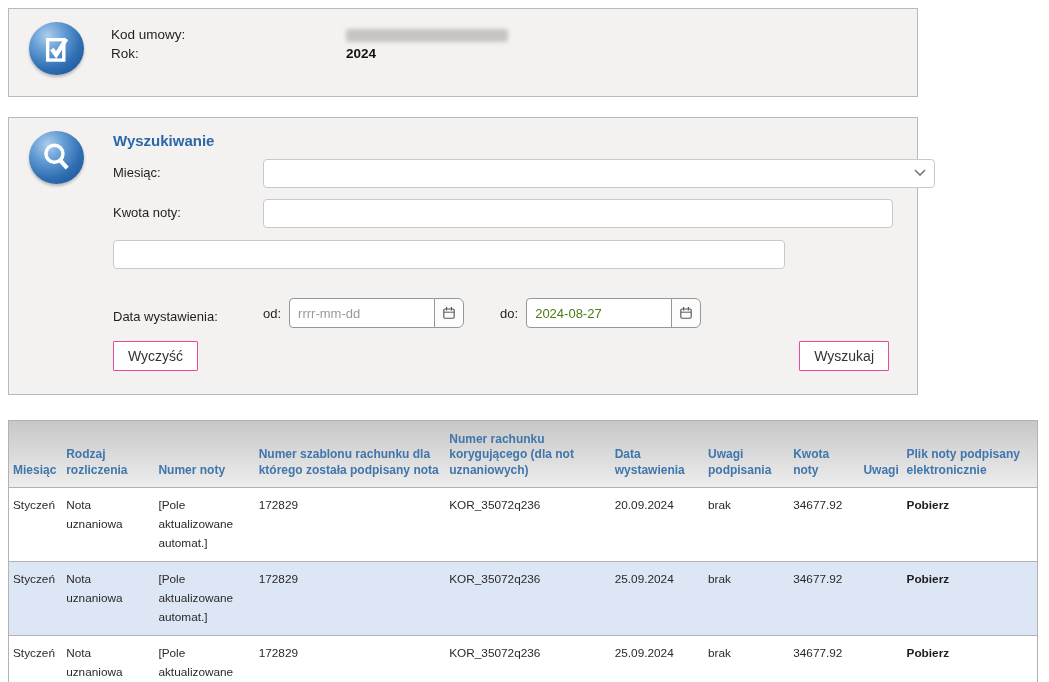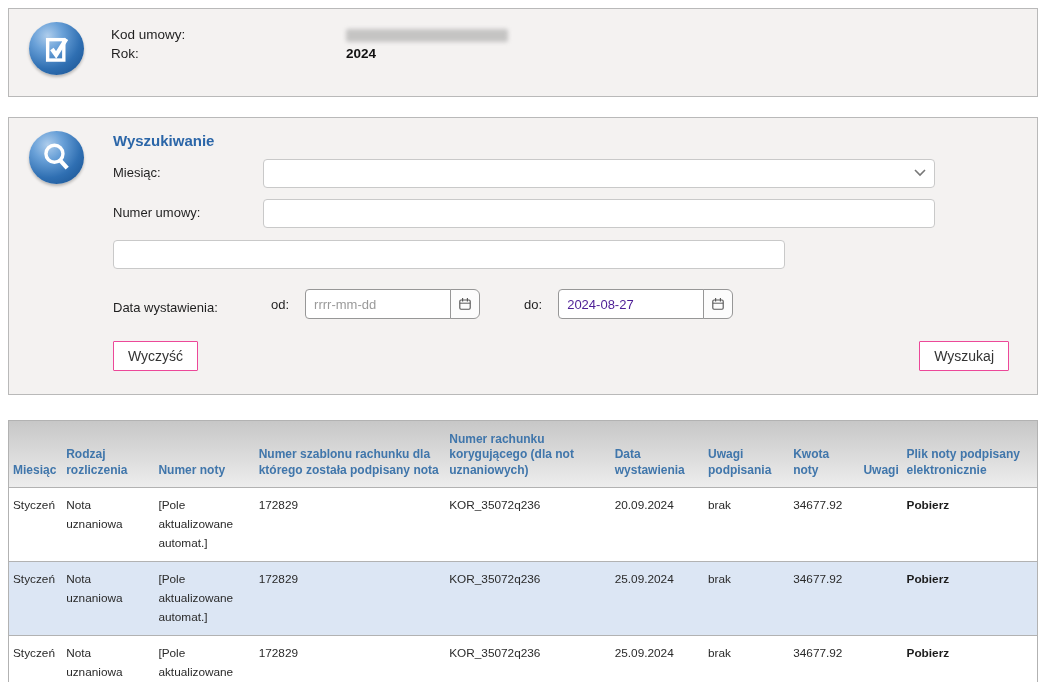--- a/index.html
+++ b/index.html
@@ -3,21 +3,21 @@
 <meta charset="utf-8">
 <style>
   html,body{margin:0;padding:0;}
   body{
     width:1049px;height:682px;overflow:hidden;position:relative;
     background:#ffffff;
     font-family:"Liberation Sans","DejaVu Sans",sans-serif;
     font-size:13px;color:#1f1f1f;
   }
   .panel{
-    position:absolute;left:8px;width:1030px;
+    position:absolute;left:8px;width:910px;
     background:#f4f2f1;border:1px solid #b9b9b9;box-sizing:border-box;
   }
   #contract-panel{top:8px;height:89px;}
   #search-panel{top:117px;height:278px;}
 
   
   .sphere{
     position:absolute;left:20px;top:13px;width:55px;height:53px;border-radius:50%;
     background:radial-gradient(circle at 34% 26%, #aecdec 0%, #6aa1d8 28%, #2f6fb2 62%, #174e8c 100%);
     box-shadow:0 2px 3px rgba(0,0,0,0.25);
@@ -40,21 +40,21 @@
     padding:0 26px 0 8px;color:#222;
   }
   .txt{padding-right:8px;}
   .sel-wrap{position:relative;width:672px;}
   .sel-wrap .chev{position:absolute;right:9px;top:10px;pointer-events:none;}
   .date-row{align-items:center;}
   .inline-lbl{margin:0 8px 0 0;padding-top:0;}
   .date-group{display:flex;align-items:stretch;margin-right:36px;}
   .date-inp{
     width:146px;height:30px;box-sizing:border-box;border:1px solid #979797;
-    border-radius:4px 0 0 4px;padding:0 8px;font-family:inherit;font-size:13px;background:#fff;color:#4c1d95;
+    border-radius:4px 0 0 4px;padding:0 8px;font-family:inherit;font-size:13px;background:#fff;color:#4d7c0f;
   }
   .date-inp::placeholder{color:#9a9a9a;}
   .cal-btn{
     width:30px;height:30px;box-sizing:border-box;margin-left:-1px;
     border:1px solid #979797;border-radius:0 6px 6px 0;background:#fcfcfc;
     display:flex;align-items:center;justify-content:center;cursor:pointer;padding:0;
   }
   .btn{
     background:#fff;border:1px solid #ec4899;border-radius:1px;color:#333;
     font-family:inherit;font-size:14px;padding:6px 14px;cursor:pointer;
@@ -113,29 +113,29 @@
     <label class="flabel">Miesiąc:</label>
     <div class="sel-wrap">
       <div class="sel-box"></div>
       <svg class="chev" width="12" height="8" viewBox="0 0 12 8">
         <path d="M1 1 L6 6 L11 1" fill="none" stroke="#777" stroke-width="1.6"></path>
       </svg>
     </div>
   </div>
 
   <div class="frow" style="top:81px;">
-    <label class="flabel">Numer umowy:</label>
+    <label class="flabel">Kwota noty:</label>
     <input type="text" class="txt" style="">
   </div>
 
   <div class="frow" style="top:122px;">
     <input type="text" class="txt" style="">
   </div>
 
-  <div class="frow date-row" style="top:171px;gap:8px;">
+  <div class="frow date-row" style="top:180px;">
     <label class="flabel">Data wystawienia:</label>
     <label class="inline-lbl">od:</label>
     <div class="date-group">
       <input type="text" class="date-inp" placeholder="rrrr-mm-dd" style="">
       <button class="cal-btn">
         <svg width="16" height="16" viewBox="0 0 20 20">
           <rect x="3.5" y="5" width="13" height="11.5" rx="1.5" fill="none" stroke="#555" stroke-width="1.4"></rect>
           <line x1="7" y1="2.5" x2="7" y2="7" stroke="#555" stroke-width="1.4"></line>
           <line x1="13" y1="2.5" x2="13" y2="7" stroke="#555" stroke-width="1.4"></line>
           <line x1="3.5" y1="9" x2="16.5" y2="9" stroke="#555" stroke-width="1.2"></line>

